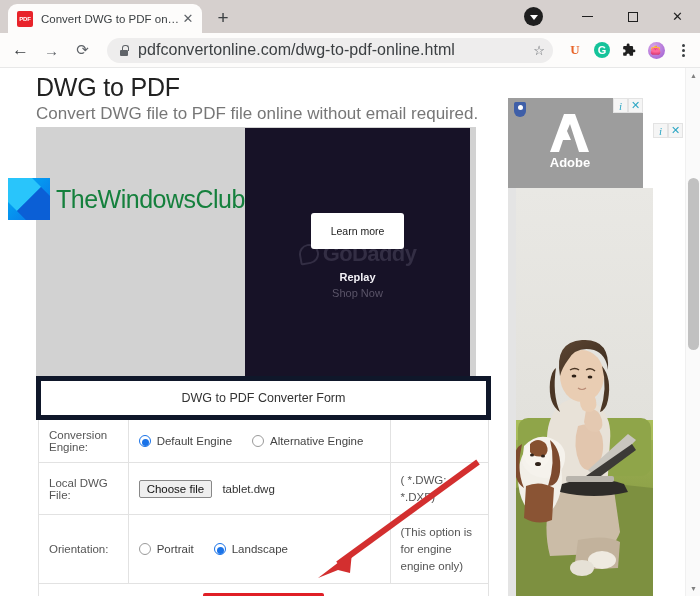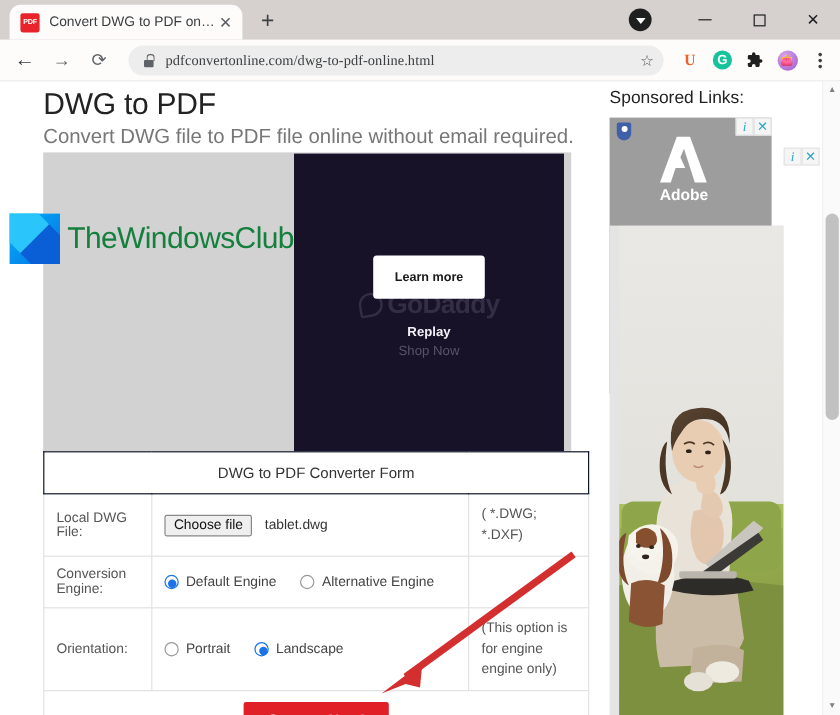--- a/index.html
+++ b/index.html
@@ -70,21 +70,21 @@
   .omnibox {
     flex: 1; height: 25px; background:#eeeded; border-radius: 13px;
     display:flex; align-items:center; padding: 0 4px 0 12px; margin: 0 6px 0 8px;
     position: relative;
   }
   .lock { width:10px; height:11px; position:relative; flex:0 0 10px; margin-right: 9px; }
   .lock::before { content:""; position:absolute; left:1px; bottom:0; width:8px; height:6px;
                   background:#5f6368; border-radius:1px; }
   .lock::after { content:""; position:absolute; left:2.5px; top:0; width:5px; height:5px;
                  border:1.4px solid #5f6368; border-bottom:none; border-radius:3px 3px 0 0; }
-  .url { font-size: 12px; color:#3c4043; white-space:nowrap; flex:1; letter-spacing:0.05px;font-family:Liberation Serif, serif;}
+  .url { font-size: 16px; color:#3c4043; white-space:nowrap; flex:1; letter-spacing:0.05px;}
   .star { margin-right:4px; color:#5f6368; font-size:13px; }
   .ext { width:22px; height:22px; display:flex; align-items:center; justify-content:center;
          margin-left: 5px; font-size:12px; }
   .ext-u { color:#e8652a; font-weight:bold; font-size:13px; font-family:"Liberation Serif",serif;}
   .ext-g { width:16px;height:16px;border-radius:50%;background:#15c39a;color:#fff;
            display:flex;align-items:center;justify-content:center;font-size:11px;font-weight:bold;}
   .ext-puzzle { color:#1f1f1f; font-size:14px; }
   .ext-avatar { width:17px;height:17px;border-radius:50%;
     background: radial-gradient(circle at 35% 30%, #d9a6e8, #9b59d0);
     display:flex;align-items:center;justify-content:center;font-size:9px;}
@@ -114,21 +114,21 @@
 
   .sponsored { position:absolute; left:508px; top:6px; font-size:14.5px; color:#222; }
 
   
   .ad-gray { position:absolute; left:36px; top:59px; width:440px; height:265px;
              background:#d2d2d2; }
   .ad-video { position:absolute; left:245px; top:60px; width:225px; height:262px;
               background:#171227; }
   .learnmore { position:absolute; left:311px; top:145px; width:93px; height:36px;
                background:#fff; border-radius:3px; display:flex; align-items:center;
-               justify-content:center; font-size:10.5px; color:#1a1a1a;font-weight:bold; }
+               justify-content:center; font-size:10.5px; color:#1a1a1a; }
   .godaddy { position:absolute; left:285px; top:173px; width:145px; 
              font-size:22px; color:#332e44; font-weight:600; letter-spacing:-0.6px;
              display:flex; align-items:center; justify-content:center; gap:4px; }
   .gd-mark { width:20px;height:20px;border:2.5px solid #332e44;border-radius:50% 50% 50% 10%;
              transform:rotate(-10deg); }
   .replay { position:absolute; left:285px; top:203px; width:145px; text-align:center;
             font-size:11px; color:#f2f0f6; font-weight:bold; }
   .shopnow { position:absolute; left:285px; top:219px; width:145px; text-align:center;
              font-size:11px; color:#5a5468; }
 
@@ -142,21 +142,21 @@
                     background:#0b5fd6; transform:rotate(45deg); }
   .wm-text { font-size:25px; color:#15803d; margin-left:6px; letter-spacing:-0.5px;
              font-family:"Liberation Sans",sans-serif; }
 
   
   .form-table { position:absolute; left:36px; top:308px; width:455px;
                 border:1px solid #dddddd; border-collapse:collapse; background:#fff; }
   .form-table td, .form-table th { border:1px solid #e2e2e2; font-size:11.5px; color:#555;
                                    padding:9px 10px; vertical-align:middle; }
   .form-table .hdr { text-align:center; font-size:12.5px; color:#333; font-weight:400;
-                     padding:10px; border:1px solid #0f172a; }
+                     padding:10px; border:5px solid #0f172a; }
   .c-label { width:90px; color:#666; }
   .c-mid { width:265px; }
   .c-note { width:100px; color:#666; line-height:1.45; }
   .choose-file {
     display:inline-block; border:1px solid #888; background:#efefef; border-radius:2px;
     padding:2px 7px; font-size:11.5px; color:#111; font-family:"Liberation Sans",sans-serif;
   }
   .filename { margin-left:7px; font-size:11.5px; color:#333; }
   .radio-row { display:flex; align-items:center; gap:6px; }
   .radio { width:12px;height:12px;border:1px solid #9a9a9a;border-radius:50%;
@@ -260,21 +260,20 @@
           <i></i>
         </span>
     </div>
   </div>
 
   <div class="viewport">
     <div class="content">
 
       <h1 class="page-title">DWG to PDF</h1>
       <div class="page-sub">Convert DWG file to PDF file online without email required.</div>
-      <div class="sponsored">Sponsored Links:</div>
 
       <div class="ad-gray"></div>
 
       <div class="wm">
         <div class="wm-logo"></div>
         <div class="wm-text">TheWindowsClub</div>
       </div>
 
       <div class="ad-video"></div>
       <div class="godaddy">
@@ -282,43 +281,43 @@
         <span>GoDaddy</span>
       </div>
       <div class="learnmore">Learn more</div>
       <div class="replay">Replay</div>
       <div class="shopnow">Shop Now</div>
 
       <table class="form-table">
         <tbody>
             <tr>
           <td class="hdr" colspan="3">DWG to PDF Converter Form</td>
-        </tr>
-        <tr>
-          <td class="c-label">Local DWG File:</td>
-          <td class="c-mid">
-            <span class="choose-file">Choose file</span>
-            <span class="filename">tablet.dwg</span>
-          </td>
-          <td class="c-note">
-            <div>( *.DWG;</div>
-            <div>*.DXF)</div>
-          </td>
         </tr>
         <tr>
           <td class="c-label">Conversion Engine:</td>
           <td class="c-mid">
             <div class="radio-row">
               <span class="radio on"></span>
               <span class="rlabel">Default Engine</span>
               <span class="radio"></span>
               <span class="rlabel">Alternative Engine</span>
             </div>
           </td>
           <td class="c-note"></td>
+        </tr>
+        <tr>
+          <td class="c-label">Local DWG File:</td>
+          <td class="c-mid">
+            <span class="choose-file">Choose file</span>
+            <span class="filename">tablet.dwg</span>
+          </td>
+          <td class="c-note">
+            <div>( *.DWG;</div>
+            <div>*.DXF)</div>
+          </td>
         </tr>
         <tr>
           <td class="c-label">Orientation:</td>
           <td class="c-mid">
             <div class="radio-row">
               <span class="radio"></span>
               <span class="rlabel">Portrait</span>
               <span class="radio on"></span>
               <span class="rlabel">Landscape</span>
             </div>

